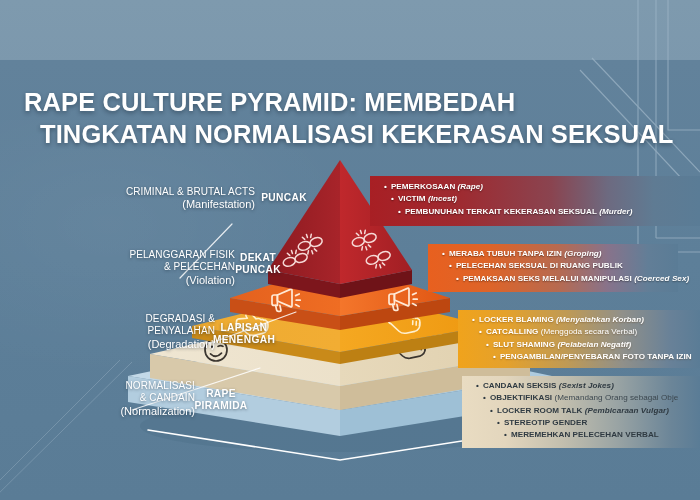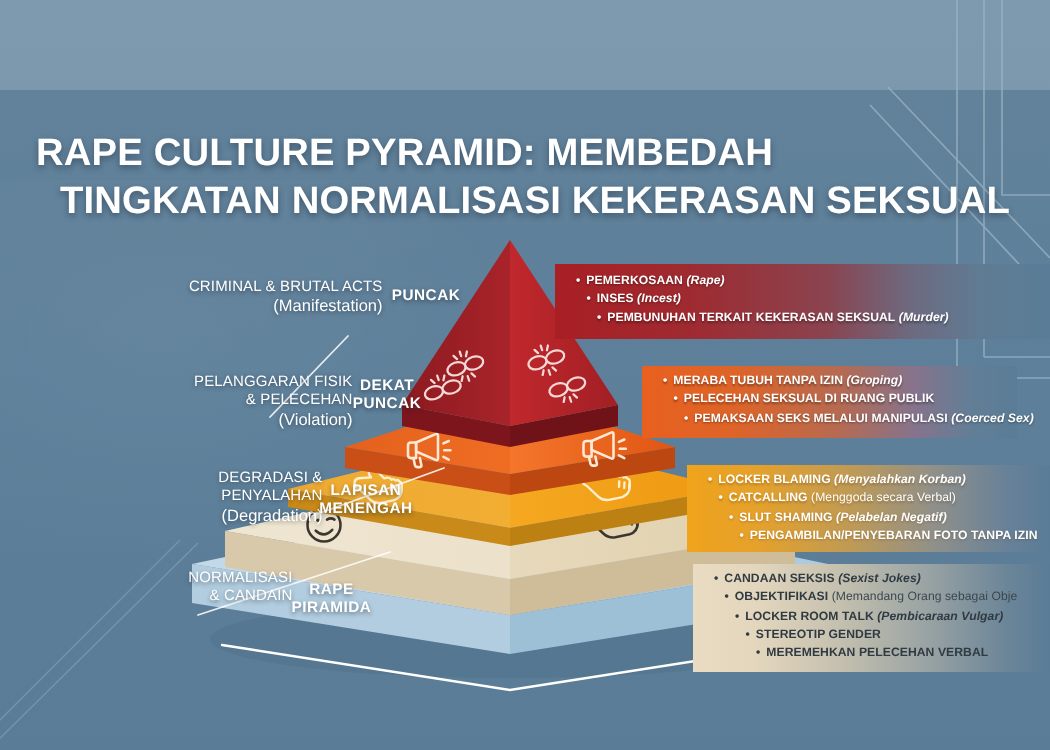--- a/index.html
+++ b/index.html
@@ -306,30 +306,31 @@
     <div class="sub">(Degradation)</div>
   </div>
   <div class="tier-tag tag3">
     <div>LAPISAN</div>
     <div>MENENGAH</div>
   </div>
 
   <div class="lbl lbl4">
     <div class="main">NORMALISASI</div>
     <div class="main">&amp; CANDAIN</div>
+    <div class="sub">(Normalization)</div>
   </div>
   <div class="tier-tag tag4">
     <div>RAPE</div>
     <div>PIRAMIDA</div>
   </div>
 
   <div class="panel p1">
     <ul class="bullets">
         <li style="padding-left: 0px;"><span class="idt">PEMERKOSAAN</span><span class="en"> (Rape)</span></li>
-        <li style="padding-left: 7px;"><span class="idt">INSES</span><span class="en"> (Incest)</span></li>
+        <li style="padding-left: 7px;"><span class="idt">VICTIM</span><span class="en"> (Incest)</span></li>
         <li style="padding-left: 14px;"><span class="idt">PEMBUNUHAN TERKAIT KEKERASAN SEKSUAL</span><span class="en"> (Murder)</span></li>
       </ul>
   </div>
   <div class="panel p2">
     <ul class="bullets">
         <li style="padding-left: 0px;"><span class="idt">MERABA TUBUH TANPA IZIN</span><span class="en"> (Groping)</span></li>
         <li style="padding-left: 7px;"><span class="idt">PELECEHAN SEKSUAL DI RUANG PUBLIK</span></li>
         <li style="padding-left: 14px; text-align: right;"><span class="idt">PEMAKSAAN SEKS MELALUI MANIPULASI</span><span class="en"> (Coerced Sex)</span></li>
       </ul>
   </div>

